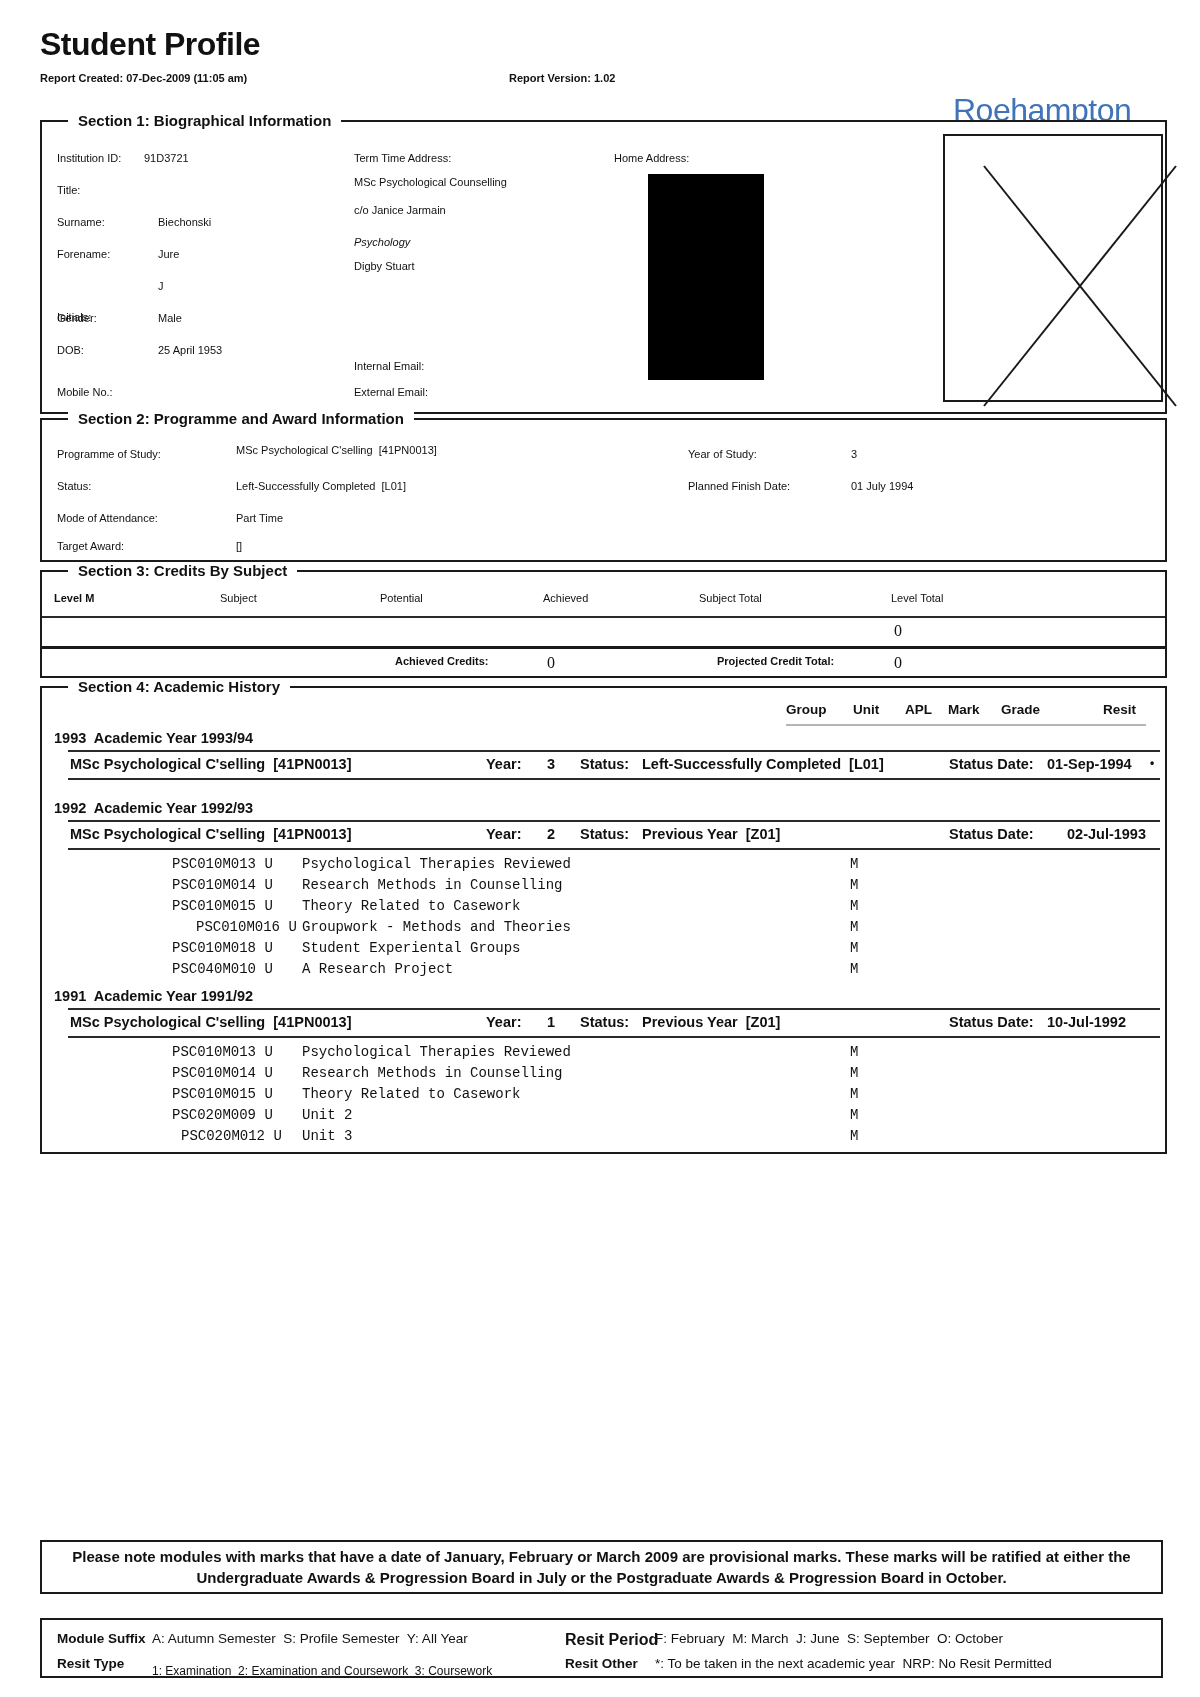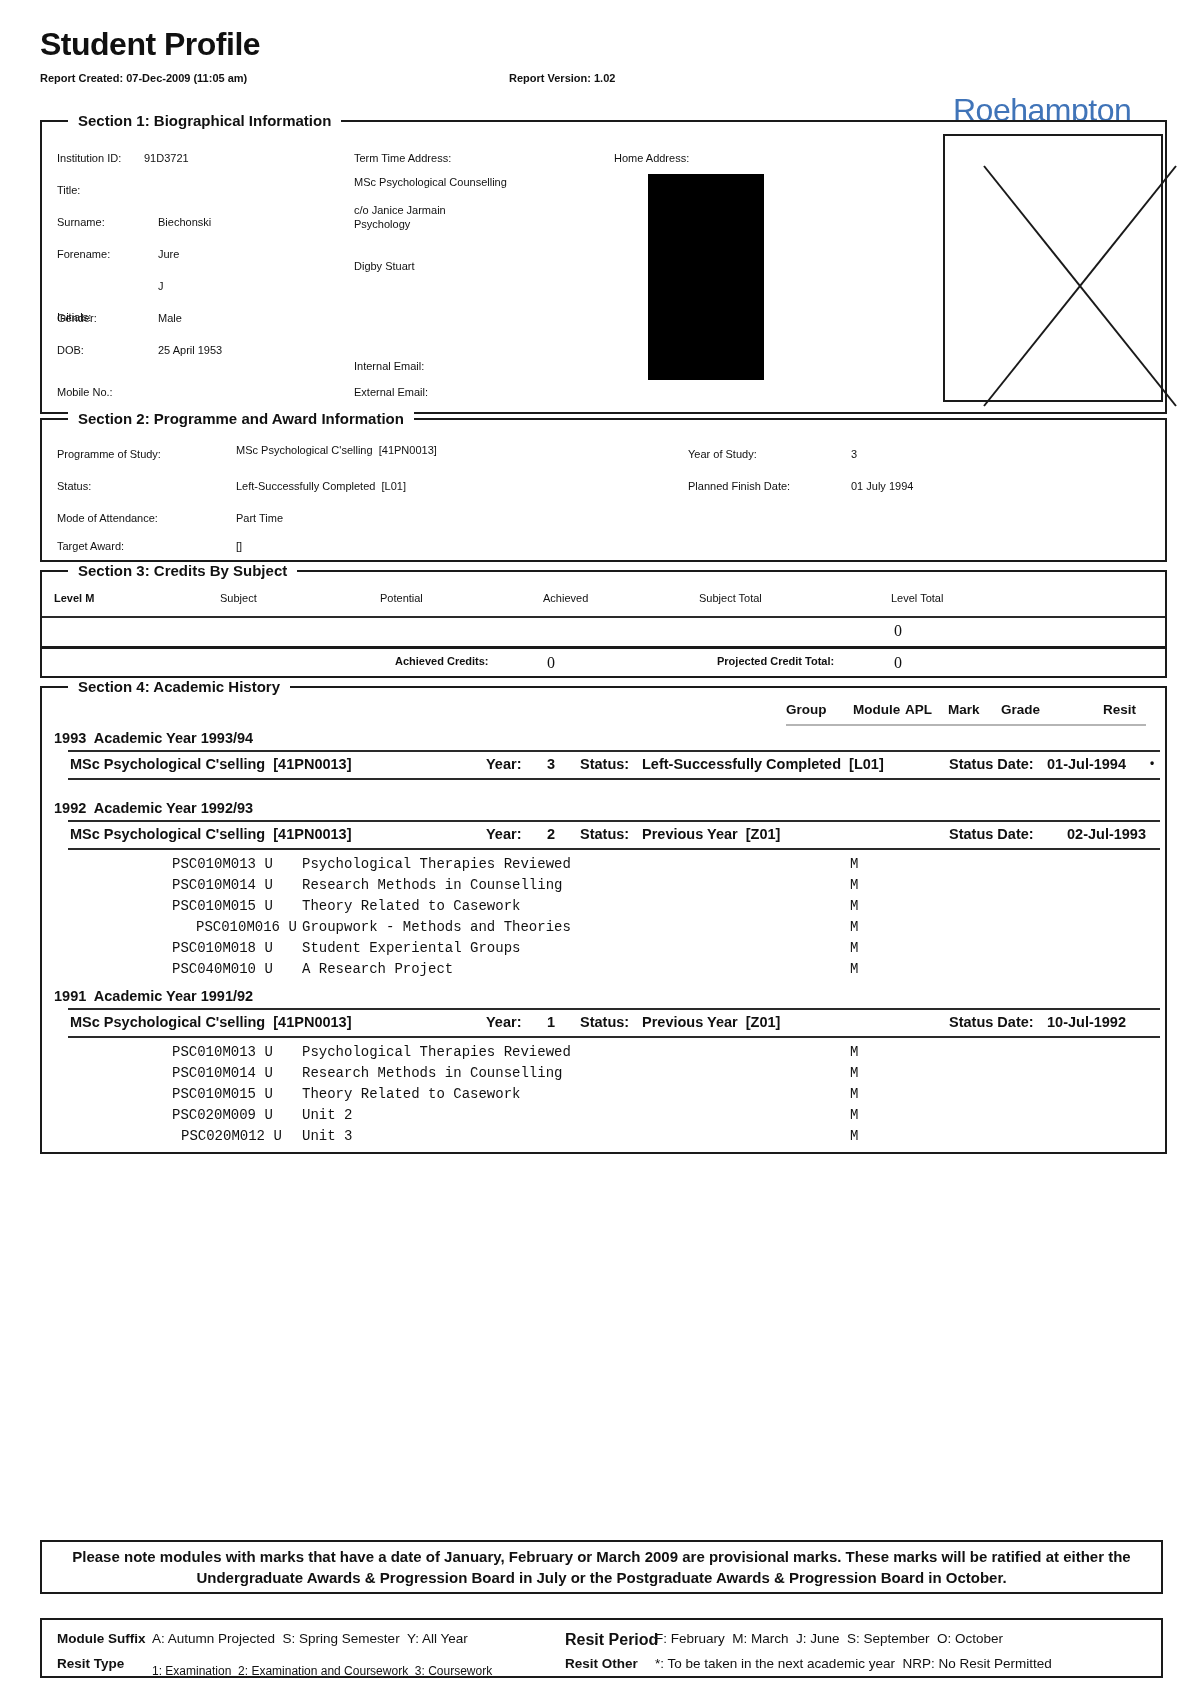--- a/index.html
+++ b/index.html
@@ -99,21 +99,21 @@
     <div class="abs t15" style="left:116px;top:158px;">J</div>
     <div class="abs t15" style="left:15px;top:190px;">Gender:</div>
     <div class="abs t15" style="left:116px;top:190px;">Male</div>
     <div class="abs t15" style="left:15px;top:222px;">DOB:</div>
     <div class="abs t15" style="left:116px;top:222px;">25 April 1953</div>
     <div class="abs t15" style="left:15px;top:264px;">Mobile No.:</div>
 
     <div class="abs t15" style="left:312px;top:30px;">Term Time Address:</div>
     <div class="abs t15" style="left:312px;top:54px;">MSc Psychological Counselling</div>
     <div class="abs t15" style="left:312px;top:82px;">c/o Janice Jarmain</div>
-    <div class="abs t15" style="left:312px;top:96px;">Psychology</div>
+    <div class="abs t15" style="left:312px;top:114px;font-style:italic;">Psychology</div>
     <div class="abs t15" style="left:312px;top:138px;">Digby Stuart</div>
     <div class="abs t15" style="left:312px;top:238px;">Internal Email:</div>
     <div class="abs t15" style="left:312px;top:264px;">External Email:</div>
 
     <div class="abs t15" style="left:572px;top:30px;">Home Address:</div>
     <div class="abs" style="left:606px;top:52px;width:116px;height:206px;background:#000;"></div>
 
     <div class="abs" style="left:901px;top:12px;width:216px;height:264px;border:2px solid #1a1a1a;">
       <svg width="216" height="264" viewBox="0 0 216 264">
         <line x1="12" y1="12" x2="204" y2="252" stroke="#1a1a1a" stroke-width="2"></line>
@@ -157,37 +157,37 @@
     <div class="abs t15 b" style="left:353px;top:83px;">Achieved Credits:</div>
     <div class="abs serif" style="left:505px;top:82px;">0</div>
     <div class="abs t15 b" style="left:675px;top:83px;">Projected Credit Total:</div>
     <div class="abs serif" style="left:852px;top:82px;">0</div>
   </div>
 
   <div class="sec" style="left:40px;top:686px;width:1123px;height:464px;">
     <div class="legend">Section 4: Academic History</div>
 
     <div class="hdr4" style="left:744px;top:14px;">Group</div>
-    <div class="hdr4" style="left:811px;top:14px;">Module</div>
+    <div class="hdr4" style="left:811px;top:14px;">Unit</div>
     <div class="hdr4" style="left:863px;top:14px;">APL</div>
     <div class="hdr4" style="left:906px;top:14px;">Mark</div>
     <div class="hdr4" style="left:959px;top:14px;">Grade</div>
     <div class="hdr4" style="left:1061px;top:14px;">Resit</div>
     <div class="rule gray" style="left:744px;width:360px;top:36px;"></div>
 
     <div class="abs b" style="left:12px;top:42px;font-size:14.5px;">1993  Academic Year 1993/94</div>
     <div class="rule thin" style="left:26px;right:5px;top:62px;"></div>
     <div class="prow" style="top:68px;">
       <span style="left:28px;">MSc Psychological C'selling  [41PN0013]</span>
       <span style="left:444px;">Year:</span>
       <span style="left:505px;">3</span>
       <span style="left:538px;">Status:</span>
       <span style="left:600px;">Left-Successfully Completed  [L01]</span>
       <span style="left:907px;">Status Date:</span>
-      <span style="left:1005px;">01-Jul-1994</span>
+      <span style="left:1005px;">01-Sep-1994</span>
       <span style="left:1108px;font-size:12px;">•</span>
     </div>
     <div class="rule thin" style="left:26px;right:5px;top:90px;"></div>
 
     <div class="abs b" style="left:12px;top:112px;font-size:14.5px;">1992  Academic Year 1992/93</div>
     <div class="rule thin" style="left:26px;right:5px;top:132px;"></div>
     <div class="prow" style="top:138px;">
       <span style="left:28px;">MSc Psychological C'selling  [41PN0013]</span>
       <span style="left:444px;">Year:</span>
       <span style="left:505px;">2</span>
@@ -269,21 +269,21 @@
     </div>
   </div>
 
   <div class="abs" style="left:40px;top:1540px;width:1119px;height:50px;border:2.5px solid #1a1a1a;
               display:flex;align-items:center;justify-content:center;white-space:normal;">
     <div class="b" style="font-size:15px;line-height:21px;text-align:center;padding:0 14px;">Please note modules with marks that have a date of January, February or March 2009 are provisional marks.  These marks will be ratified at either the Undergraduate Awards &amp; Progression Board in July or the Postgraduate Awards &amp; Progression Board in October.</div>
   </div>
 
   <div class="abs" style="left:40px;top:1618px;width:1119px;height:56px;border:2.5px solid #1a1a1a;">
     <div class="abs b" style="left:15px;top:11px;font-size:13.5px;">Module Suffix</div>
-    <div class="abs" style="left:110px;top:11px;font-size:13.5px;">A: Autumn Projected  S: Spring Semester  Y: All Year</div>
+    <div class="abs" style="left:110px;top:11px;font-size:13.5px;">A: Autumn Semester  S: Profile Semester  Y: All Year</div>
     <div class="abs b" style="left:15px;top:36px;font-size:13.5px;">Resit Type</div>
     <div class="abs" style="left:110px;top:44px;font-size:12px;">1: Examination  2: Examination and Coursework  3: Coursework</div>
     <div class="abs b" style="left:523px;top:11px;font-size:16px;">Resit Period</div>
     <div class="abs" style="left:613px;top:11px;font-size:13.5px;">F: February  M: March  J: June  S: September  O: October</div>
     <div class="abs b" style="left:523px;top:36px;font-size:13.5px;">Resit Other</div>
     <div class="abs" style="left:613px;top:36px;font-size:13.5px;">*: To be taken in the next academic year  NRP: No Resit Permitted</div>
   </div>
 
 </div>
 

